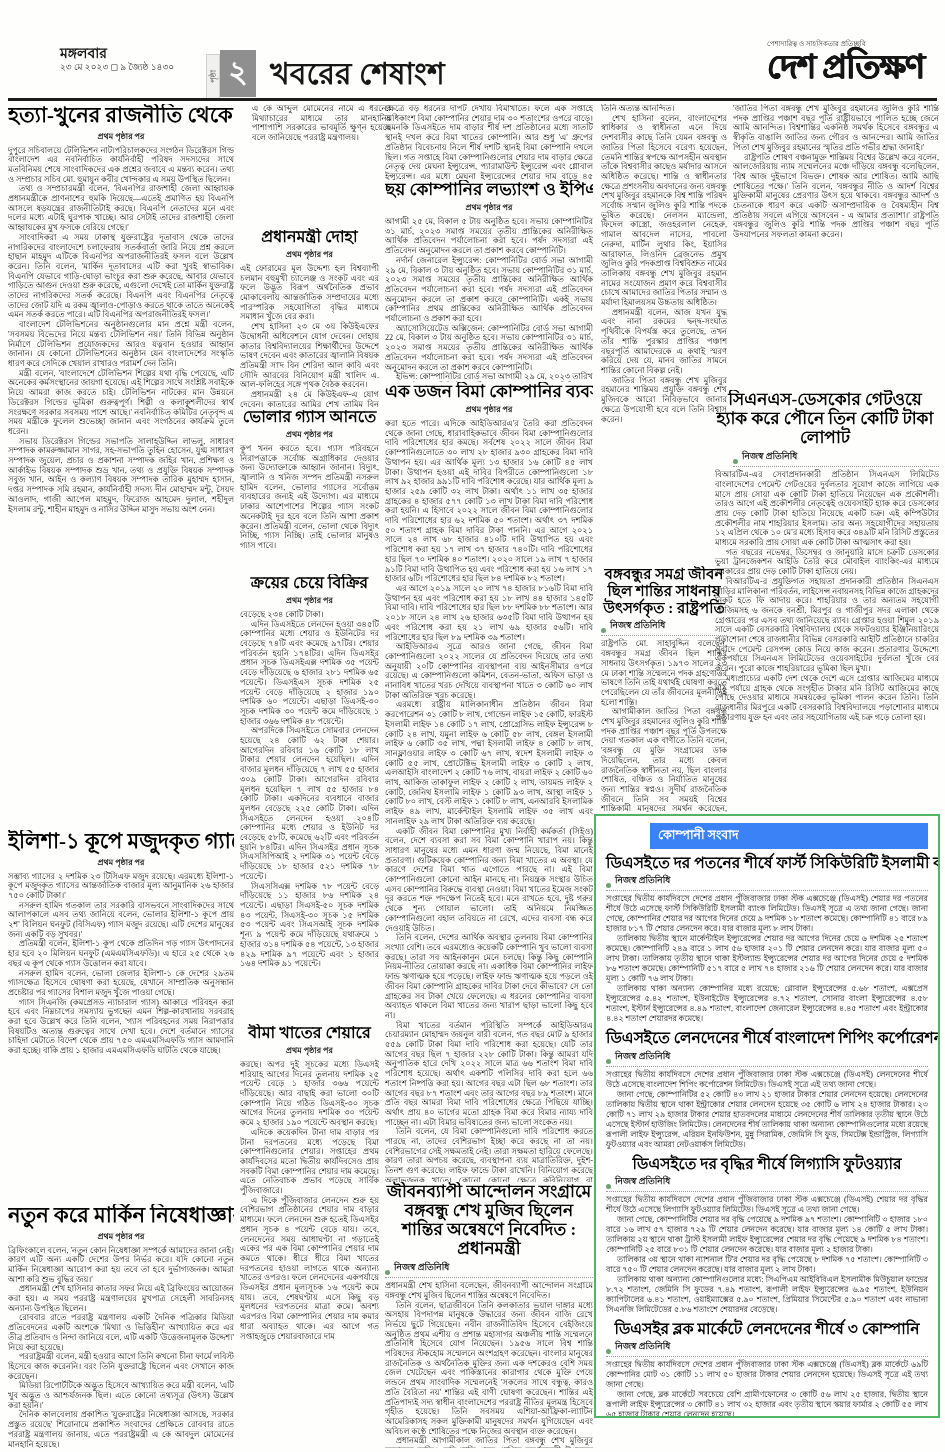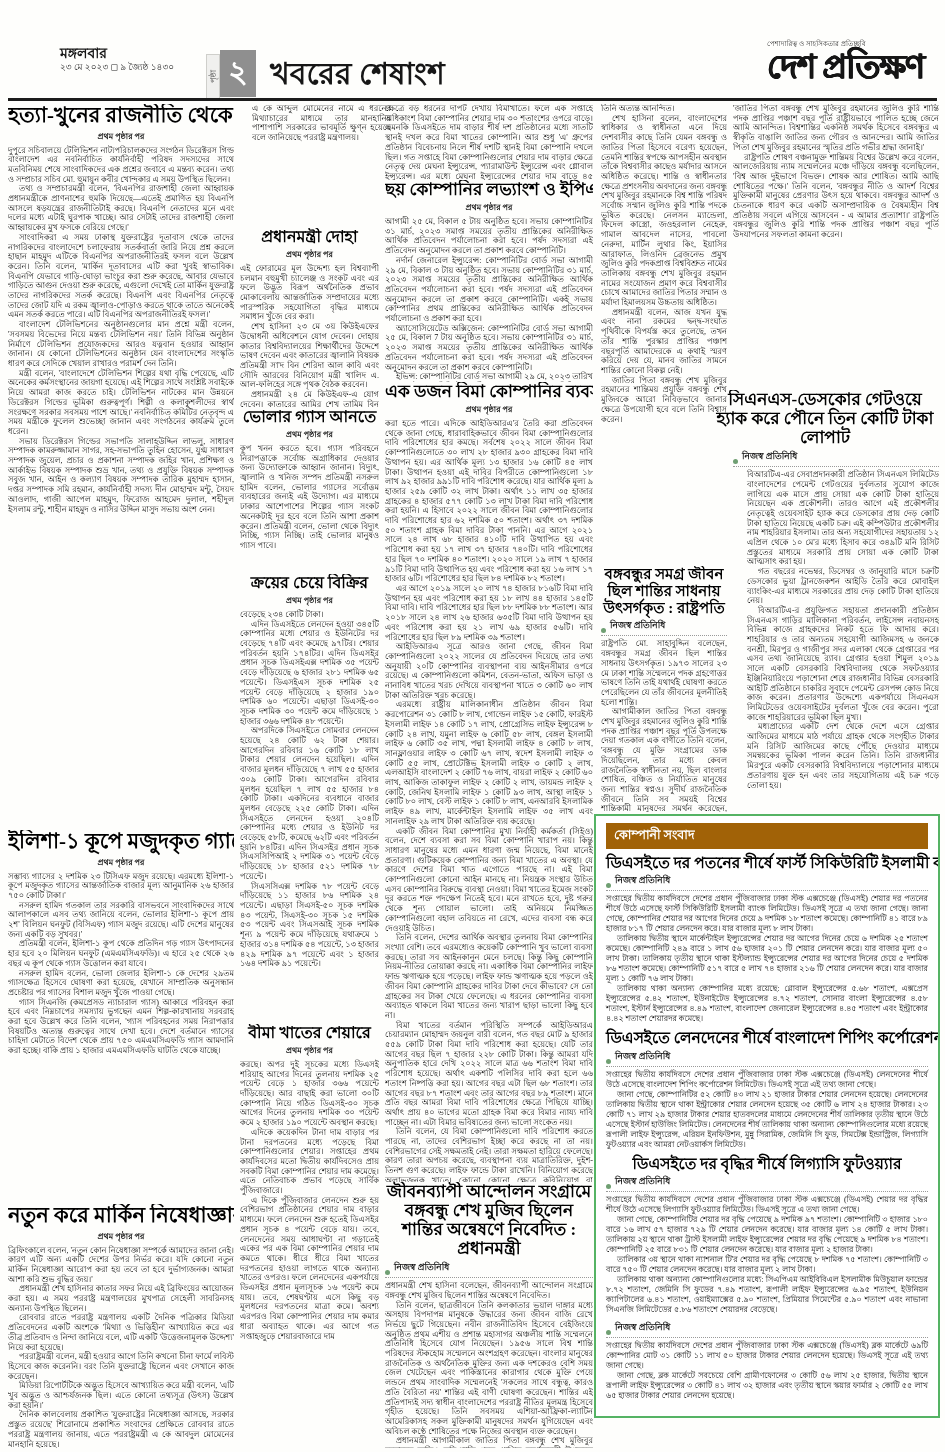--- a/index.html
+++ b/index.html
@@ -27,21 +27,21 @@
   .s21{font-size:21px;} .s17{font-size:17px;} .s16{font-size:16px;} .s15{font-size:15px;} .s155{font-size:15.5px;}
   .sub{text-align:center;font-size:8px;font-weight:700;margin:0 0 3px;color:#111;}
   .byline{font-size:9px;font-weight:700;display:flex;align-items:flex-end;gap:4px;margin:2px 0 1px;}
   .dot{width:5px;height:5px;border-radius:50%;background:#6f9f72;flex:0 0 auto;}
   .dotrule{border-top:1px dotted #999;margin:2px 0 3px;}
   .p{font-size:8.2px;line-height:9.7px;text-align:justify;margin:0;text-indent:11px;}
   .p:first-child{text-indent:0;}
   
   .cbox{position:absolute;left:594px;top:814px;width:346px;height:604px;box-sizing:border-box;
         border:2px solid #55b364;background:#fff;padding:7px 10px;overflow:hidden;}
-  .cbar{background:#a16207;color:#fff;font-size:12.5px;font-weight:700;padding:3px 8px;margin-bottom:5px;}
+  .cbar{background:#3b82f6;color:#fff;font-size:12.5px;font-weight:700;padding:3px 8px;margin-bottom:5px;margin-left:44px;}
   .cstory{margin-bottom:5px;}
   .cbox .p{font-size:8px;line-height:10px;}
 </style>
 </head>
 <body>
 
 <div class="page">
 
   <div class="date-block">
     <div class="weekday">মঙ্গলবার</div>
@@ -137,21 +137,21 @@
     <div>
         <p class="p">ক্ষেত্রে বড় ধরনের দাপট দেখায় বিমাখাতে। ফলে এক সপ্তাহে অধিকাংশ বিমা কোম্পানির শেয়ার দাম ৩০ শতাংশের ওপরে বাড়ে। এমনকি ডিএসইতে দাম বাড়ার শীর্ষ দশ প্রতিষ্ঠানের মধ্যে সাতটি স্থানই দখল করে বিমা খাতের কোম্পানি। আর শুধু 'এ' গ্রুপের প্রতিষ্ঠান বিবেচনায় নিলে শীর্ষ দশটি স্থানই বিমা কোম্পানি দখলে ছিল। গত সপ্তাহে বিমা কোম্পানিগুলোর শেয়ার দাম বাড়ার ক্ষেত্রে নেতৃত্ব দেয় মেঘনা ইন্স্যুরেন্স, প্যারামাউন্ট ইন্স্যুরেন্স এবং গ্লোবাল ইন্স্যুরেন্স। এর মধ্যে মেঘনা ইন্স্যুরেন্সের শেয়ার দাম বাড়ে ৪৫ দশমিক ৮১ শতাংশ। আর প্যারামাউন্ট ইন্স্যুরেন্সের শেয়ার দাম বাড়ে ৩৮ দশমিক ৫৫ শতাংশ এবং ৩২ দশমিক শূন্য ৮ শতাংশ দাম বাড়ে গ্লোবাল ইন্স্যুরেন্সের। গতকাল এ তিনটি কোম্পানিরই দরপতন হয়েছে।</p>
       </div>
   </div>
   <div class="story" style="left:385px;top:180px;width:208px;height:202px">
     <div class="head s17 oneline">ছয় কোম্পানির লভ্যাংশ ও ইপিএসের</div>
     <div class="sub">প্রথম পৃষ্ঠার পর</div>
     <div>
         <p class="p">আগামী ২৫ মে, বিকাল ৫ টায় অনুষ্ঠিত হবে। সভায় কোম্পানিটির ৩১ মার্চ, ২০২৩ সমাপ্ত সময়ের তৃতীয় প্রান্তিকের অনিরীক্ষিত আর্থিক প্রতিবেদন পর্যালোচনা করা হবে। পর্ষদ সদস্যরা এই প্রতিবেদন অনুমোদন করলে তা প্রকাশ করবে কোম্পানিটি।</p>
         <p class="p">নর্দার্ন জেনারেল ইন্স্যুরেন্স: কোম্পানিটির বোর্ড সভা আগামী ২৯ মে, বিকাল ৩ টায় অনুষ্ঠিত হবে। সভায় কোম্পানিটির ৩১ মার্চ, ২০২৩ সমাপ্ত সময়ের তৃতীয় প্রান্তিকের অনিরীক্ষিত আর্থিক প্রতিবেদন পর্যালোচনা করা হবে। পর্ষদ সদস্যরা এই প্রতিবেদন অনুমোদন করলে তা প্রকাশ করবে কোম্পানিটি। একই সভায় কোম্পানির প্রথম প্রান্তিকের অনিরীক্ষিত আর্থিক প্রতিবেদন পর্যালোচনা ও প্রকাশ করা হবে।</p>
-        <p class="p">অ্যাসোসিয়েটেড অক্সিজেন: কোম্পানিটির বোর্ড সভা আগামী ২৫ মে, বিকাল 7 টায় অনুষ্ঠিত হবে। সভায় কোম্পানিটির ৩১ মার্চ, ২০২৩ সমাপ্ত সময়ের তৃতীয় প্রান্তিকের অনিরীক্ষিত আর্থিক প্রতিবেদন পর্যালোচনা করা হবে। পর্ষদ সদস্যরা এই প্রতিবেদন অনুমোদন করলে তা প্রকাশ করবে কোম্পানিটি।</p>
+        <p class="p">অ্যাসোসিয়েটেড অক্সিজেন: কোম্পানিটির বোর্ড সভা আগামী 22 মে, বিকাল ৩ টায় অনুষ্ঠিত হবে। সভায় কোম্পানিটির ৩১ মার্চ, ২০২৩ সমাপ্ত সময়ের তৃতীয় প্রান্তিকের অনিরীক্ষিত আর্থিক প্রতিবেদন পর্যালোচনা করা হবে। পর্ষদ সদস্যরা এই প্রতিবেদন অনুমোদন করলে তা প্রকাশ করবে কোম্পানিটি।</p>
         <p class="p">ইভিন্স: কোম্পানিটির বোর্ড সভা আগামী ২৯ মে, ২০২৩ তারিখ দুপুর ২ টা ৩০ মিনিটে অনুষ্ঠিত হবে। সভায় কোম্পানিটির ৩১ ডিসেম্বর, ২০২২ তারিখে নিরীক্ষিত আর্থিক প্রতিবেদন পর্যালোচনার পাশাপাশি ডিভিডেন্ড ঘোষণা করা হবে।</p>
       </div>
   </div>
   <div class="story" style="left:385px;top:382px;width:208px;height:800px">
     <div class="head s17 oneline">এক ডজন বিমা কোম্পানির ব্যবসা</div>
     <div class="sub">প্রথম পৃষ্ঠার পর</div>
     <div>
         <p class="p">করা হতে পারে। এদিকে আইডিআরএ'র তৈরি করা প্রতিবেদন থেকে জানা গেছে, ধারাবাহিকভাবে জীবন বিমা কোম্পানিগুলোর দাবি পরিশোধের হার কমছে। সর্বশেষ ২০২২ সালে জীবন বিমা কোম্পানিগুলোতে ৩০ লাখ ২৮ হাজার ৯৩০ গ্রাহকের বিমা দাবি উত্থাপন হয়। এর আর্থিক মূল্য ১৩ হাজার ১৬ কোটি ৪৫ লাখ টাকা। উত্থাপন হওয়া এই দাবির বিপরীতে কোম্পানিগুলো ১৮ লাখ ৯২ হাজার ৯৯১টি দাবি পরিশোধ করেছে। যার আর্থিক মূল্য ৯ হাজার ২৫৯ কোটি ৩২ লাখ টাকা। অর্থাৎ ১১ লাখ ৩৫ হাজার গ্রাহকের ৪ হাজার ৫৭৭ কোটি ১৩ লাখ টাকা বিমা দাবি পরিশোধ করা হয়নি। এ হিসাবে ২০২২ সালে জীবন বিমা কোম্পানিগুলোর দাবি পরিশোধের হার ৬২ দশমিক ৫০ শতাংশ। অর্থাৎ ৩৭ দশমিক ৫০ শতাংশ গ্রাহক বিমা দাবির টাকা পাননি। এর আগে ২০২১ সালে ২৪ লাখ ৬৮ হাজার ৪১০টি দাবি উত্থাপিত হয় এবং পরিশোধ করা হয় ১৭ লাখ ৩৭ হাজার ৭৪০টি। দাবি পরিশোধের হার ছিল ৭০ দশমিক ৪০ শতাংশ। ২০২০ সালে ১৯ লাখ ৭ হাজার ৯১টি বিমা দাবি উত্থাপিত হয় এবং পরিশোধ করা হয় ১৬ লাখ ১৭ হাজার ৬টি। পরিশোধের হার ছিল ৮৪ দশমিক ৮২ শতাংশ।</p>
         <p class="p">এর আগে ২০১৯ সালে ২০ লাখ ৭৪ হাজার ৮১৬টি বিমা দাবি উত্থাপন হয় এবং পরিশোধ করা হয় ১৮ লাখ ৪৪ হাজার ১৪৫টি বিমা দাবি। দাবি পরিশোধের হার ছিল ৮৮ দশমিক ৮৮ শতাংশ। আর ২০১৮ সালে ২৪ লাখ ২৬ হাজার ৬৩৫টি বিমা দাবি উত্থাপন হয় এবং পরিশোধ করা হয় ২১ লাখ ৬৯ হাজার ৫৬টি। দাবি পরিশোধের হার ছিল ৮৯ দশমিক ৩৯ শতাংশ।</p>
         <p class="p">আইডিআরএ সূত্রে আরও জানা গেছে, জীবন বিমা কোম্পানিগুলো ২০২২ সালের যে প্রতিবেদন দিয়েছে তার তথ্য অনুযায়ী ২০টি কোম্পানির ব্যবস্থাপনা ব্যয় আইনসীমার ওপরে রয়েছে। এ কোম্পানিগুলো কমিশন, বেতন-ভাতা, অফিস ভাড়া ও নানাবিধ খাতের খরচ দেখিয়ে ব্যবস্থাপনা খাতে ৩ কোটি ৬০ লাখ টাকা অতিরিক্ত খরচ করেছে।</p>
@@ -203,21 +203,21 @@
         <p class="p">রাষ্ট্রপতি শোষণ বঞ্চনামুক্ত শান্তিময় বিশ্বের উল্লেখ করে বলেন, আলজেরিয়ায় ন্যাম সম্মেলনের মঞ্চে দাঁড়িয়ে বঙ্গবন্ধু বলেছিলেন, 'বিশ্ব আজ দুইভাগে বিভক্ত। শোষক আর শোষিত। আমি আছি শোষিতের পক্ষে।' তিনি বলেন, 'বঙ্গবন্ধুর নীতি ও আদর্শ বিশ্বের মুক্তিকামী মানুষের প্রেরণার উৎস হয়ে থাকবে। বঙ্গবন্ধুর আদর্শ ও চেতনাকে ধারণ করে একটি অসাম্প্রদায়িক ও বৈষম্যহীন বিশ্ব প্রতিষ্ঠায় সবলে এগিয়ে আসবেন - এ আমার প্রত্যাশা।' রাষ্ট্রপতি বঙ্গবন্ধুর জুলিও কুরি শান্তি পদক প্রাপ্তির পঞ্চাশ বছর পূর্তি উদযাপনের সফলতা কামনা করেন।</p>
       </div>
   </div>
   <div class="story" style="left:711px;top:390px;width:228px;height:422px">
     <div class="head s17">সিএনএস-ডেসকোর গেটওয়ে হ্যাক করে পৌনে তিন কোটি টাকা লোপাট</div>
     <div class="byline" style="margin-left:22px">
         <span class="dot"></span>
         <span>নিজস্ব প্রতিনিধি</span>
       </div>
     <div class="dotrule" style="margin-left:22px"></div>
-    <div style="margin-left:36px">
+    <div style="margin-left:4px">
         <p class="p">বিআরটিএ-এর সেবাপ্রদানকারী প্রতিষ্ঠান সিএনএস লিমিটেড বাংলাদেশের পেমেন্ট গেটওয়ের দুর্বলতার সুযোগ কাজে লাগিয়ে এক মাসে প্রায় সোয়া এক কোটি টাকা হাতিয়ে নিয়েছেন এক প্রকৌশলী। তারও আগে এই প্রকৌশলীর নেতৃত্বেই ওয়েবসাইট হ্যাক করে ডেসকোর প্রায় দেড় কোটি টাকা হাতিয়ে নিয়েছে একটি চক্র। এই কম্পিউটার প্রকৌশলীর নাম শাহরিয়ার ইসলাম। তার অন্য সহযোগীদের সহায়তায় ১২ এপ্রিল থেকে ১০ মে'র মধ্যে হিসাব করে ৩৪৯টি মনি রিসিট প্রস্তুতের মাধ্যমে সরকারি প্রায় সোয়া এক কোটি টাকা আত্মসাৎ করা হয়।</p>
         <p class="p">গত বছরের নভেম্বর, ডিসেম্বর ও জানুয়ারি মাসে চক্রটি ডেসকোর ভুয়া ট্রানজেকশন আইডি তৈরি করে মোবাইল ব্যাংকিং-এর মাধ্যমে সরকারের প্রায় দেড় কোটি টাকা হাতিয়ে নেয়।</p>
         <p class="p">বিআরটিএ-র প্রযুক্তিগত সহায়তা প্রদানকারী প্রতিষ্ঠান সিএনএস গাড়ির মালিকানা পরিবর্তন, লাইসেন্স নবায়নসহ বিভিন্ন কাজে গ্রাহকদের নিকট হতে ফি আদায় করে। শাহরিয়ার ও তার অন্যতম সহযোগী আজিমসহ ৬ জনকে বনশ্রী, মিরপুর ও গাজীপুর সদর এলাকা থেকে গ্রেপ্তারের পর এসব তথ্য জানিয়েছে র‍্যাব। গ্রেপ্তার হওয়া শিমুল ২০১৯ সালে একটি বেসরকারি বিশ্ববিদ্যালয় থেকে সফটওয়্যার ইঞ্জিনিয়ারিংয়ে পড়াশোনা শেষে রাজধানীর বিভিন্ন বেসরকারি আইটি প্রতিষ্ঠানে চাকরির সুবাদে পেমেন্ট রেসপন্স কোড নিয়ে কাজ করেন। প্রতারণার উদ্দেশ্যে একপর্যায়ে সিএনএস লিমিটেডের ওয়েবসাইটের দুর্বলতা খুঁজে বের করেন। পুরো কাজে শাহরিয়ারের ভূমিকা ছিল মুখ্য।</p>
         <p class="p">মধ্যপ্রাচ্যের একটি দেশ থেকে দেশে এসে গ্রেপ্তার আজিমের মাধ্যমে মাঠ পর্যায়ে গ্রাহক থেকে সংগৃহীত টাকার মনি রিসিট আজিমের কাছে পৌঁছে দেওয়ার মাধ্যমে সমন্বয়কের ভূমিকা পালন করেন তিনি। তিনি রাজধানীর মিরপুরে একটি বেসরকারি বিশ্ববিদ্যালয়ে পড়াশোনার মাধ্যমে প্রতারণায় যুক্ত হন এবং তার সহযোগিতায় এই চক্র গড়ে তোলা হয়।</p>
       </div>
   </div>
 
   <div class="cbox">
     <div class="cbar">কোম্পানী সংবাদ</div>
 
@@ -257,20 +257,21 @@
       <div class="dotrule"></div>
       <div>
           <p class="p">সপ্তাহের দ্বিতীয় কার্যদিবসে দেশের প্রধান পুঁজিবাজার ঢাকা স্টক এক্সচেঞ্জে (ডিএসই) শেয়ার দর বৃদ্ধির শীর্ষে উঠে এসেছে লিগ্যাসি ফুটওয়্যার লিমিটেড। ডিএসই সূত্রে এ তথ্য জানা গেছে।</p>
           <p class="p">জানা গেছে, কোম্পানিটির শেয়ার দর বৃদ্ধি পেয়েছে ৯ দশমিক ৯৭ শতাংশ। কোম্পানিটি ৩ হাজার ১৮০ বারে ১৬ লাখ ৫৭ হাজার ৭২৯ টি শেয়ার লেনদেন করেছে। যার বাজার মূল্য ১৪ কোটি ৫ লাখ টাকা। তালিকায় ২য় স্থানে থাকা ট্রাস্ট ইসলামী লাইফ ইন্স্যুরেন্সের শেয়ার দর বৃদ্ধি পেয়েছে ৯ দশমিক ৮৪ শতাংশ। কোম্পানিটি ২৫ বারে ৮৩১ টি শেয়ার লেনদেন করেছে। যার বাজার মূল্য ২ হাজার টাকা।</p>
           <p class="p">তালিকার ৩য় স্থানে থাকা ন্যাশনাল টি'র শেয়ার দর বৃদ্ধি পেয়েছে ৮ দশমিক ৭৫ শতাংশ। কোম্পানিটি ৩ বারে ৭৫০ টি শেয়ার লেনদেন করেছে। যার বাজার মূল্য ২ লাখ টাকা।</p>
           <p class="p">তালিকায় থাকা অন্যান্য কোম্পানিগুলোর মধ্যে: সিএপিএম আইবিবিএল ইসলামীক মিউচুয়াল ফান্ডের ৮.৭২ শতাংশ, জেমিনি সি ফুডের ৭.৪৯ শতাংশ, রূপালী লাইফ ইন্স্যুরেন্সের ৬.৯৫ শতাংশ, ইউনিয়ন ক্যাপিটালের ৬.৪১ শতাংশ, ওয়াইম্যাক্সের ৫.৯০ শতাংশ, প্রিমিয়ার সিমেন্টের ৫.৯০ শতাংশ এবং নাভানা সিএনজি লিমিটেডের ৫.৮৬ শতাংশে শেয়ারদর বেড়েছে।</p>
         </div>
     </div>
 
     <div class="cstory">
+      <div class="head s155 oneline">ডিএসইর ব্লক মার্কেটে লেনদেনের শীর্ষে ৩ কোম্পানি</div>
       <div class="byline">
           <span class="dot"></span>
           <span>নিজস্ব প্রতিনিধি</span>
         </div>
       <div class="dotrule"></div>
       <div>
           <p class="p">সপ্তাহের দ্বিতীয় কার্যদিবসে দেশের প্রধান পুঁজিবাজার ঢাকা স্টক এক্সচেঞ্জে (ডিএসই) ব্লক মার্কেটে ৬৯টি কোম্পানির মোট ৩১ কোটি ১১ লাখ ৫০ হাজার টাকার শেয়ার লেনদেন হয়েছে। ডিএসই সূত্রে এই তথ্য জানা গেছে।</p>
           <p class="p">জানা গেছে, ব্লক মার্কেটে সবচেয়ে বেশি গ্রামীণফোনের ৩ কোটি ৫৬ লাখ ২৫ হাজার, দ্বিতীয় স্থানে রূপালী লাইফ ইন্স্যুরেন্সের ৩ কোটি ৪১ লাখ ৩২ হাজার এবং তৃতীয় স্থানে স্কয়ার ফার্মার ২ কোটি ৫৫ লাখ ৬৫ হাজার টাকার শেয়ার লেনদেন হয়েছে।</p>
         </div>
     </div>

